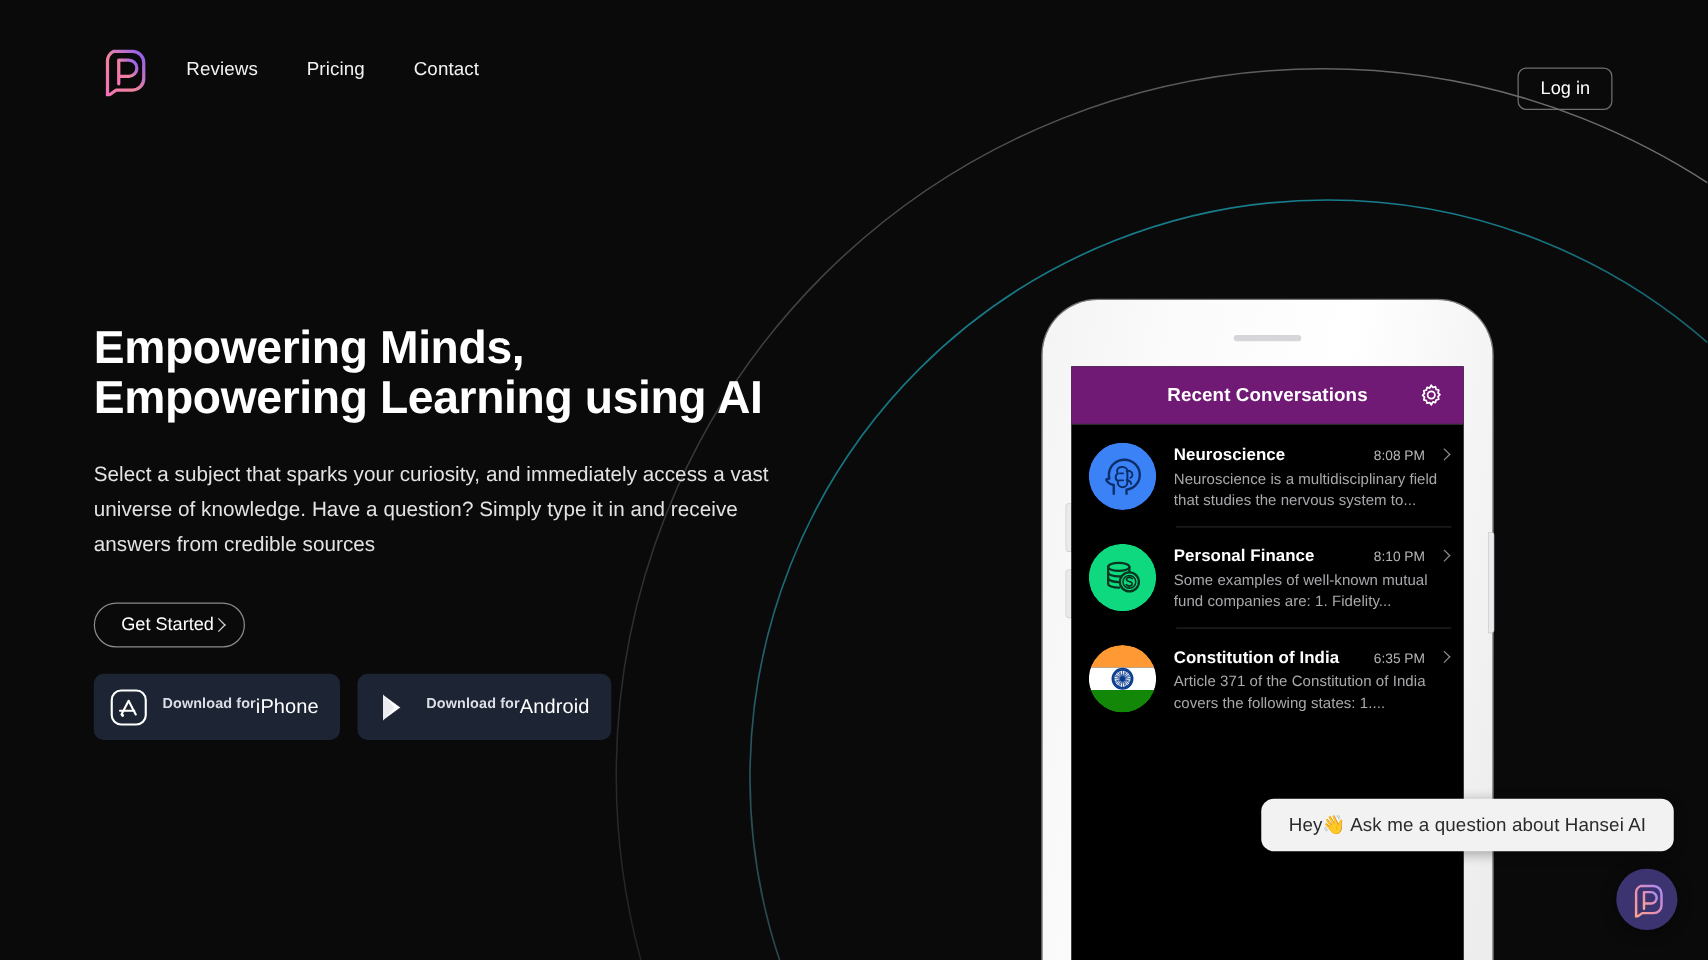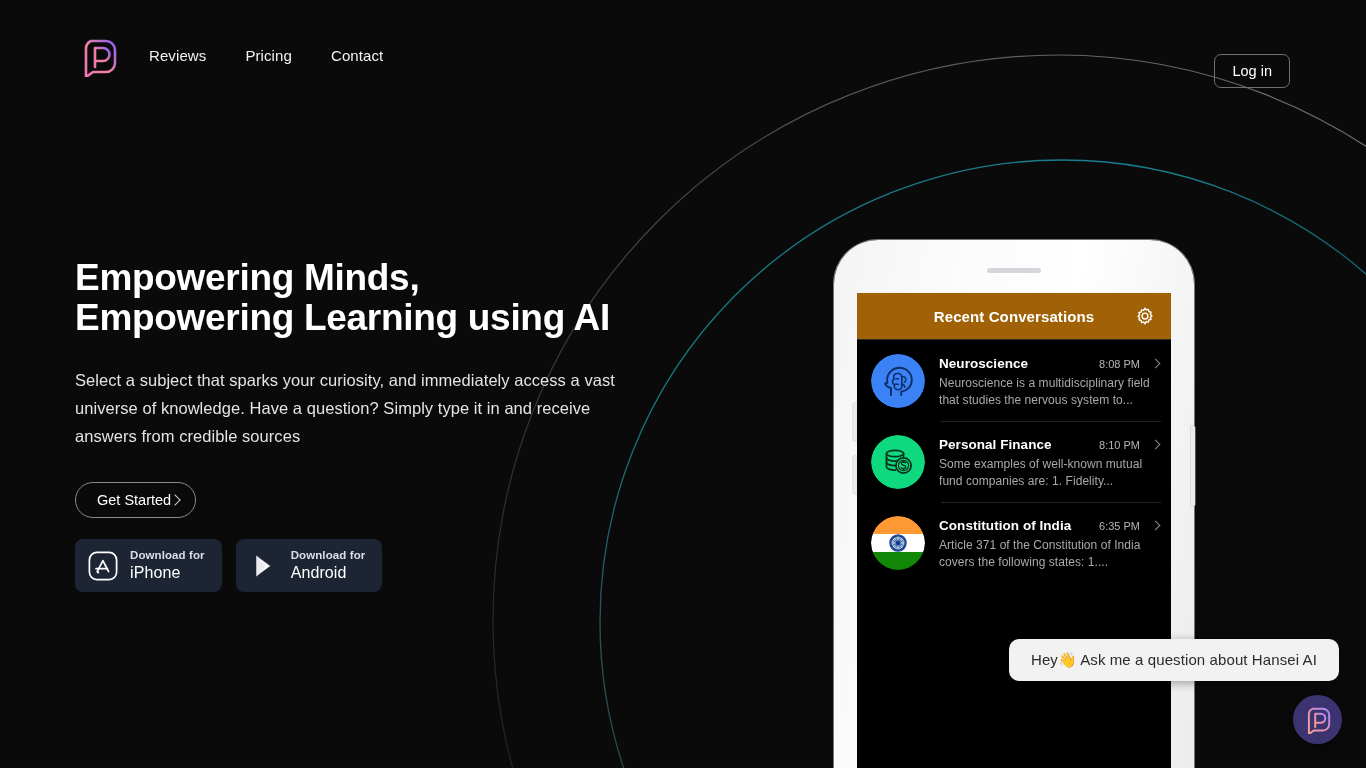--- a/index.html
+++ b/index.html
@@ -143,21 +143,21 @@
     align-items: center;
     gap: 12px;
     height: 53px;
     padding: 0 17px 0 13px;
     background: #1d2433;
     border: none;
     border-radius: 8px;
     cursor: pointer;
     text-align: left;
   }
-  .store-btn .txt { display: flex; flex-direction: column; line-height: 1; }
+  .store-btn .txt { display: flex; flex-direction: row; line-height: 1; }
   .store-btn .small {
     color: #dcdfe6;
     font-size: 11.5px;
     font-weight: 700;
     letter-spacing: .1px;
     margin-bottom: 3px;
   }
   .store-btn .big {
     color: #ffffff;
     font-size: 16px;
@@ -198,21 +198,21 @@
     position: absolute;
     left: 23px;
     top: 53px;
     width: 314px;
     height: 507px;
     background: #000000;
     overflow: hidden;
   }
   .screen-topbar {
     height: 47px;
-    background: #a16207;
+    background: #701a75;
     display: flex;
     align-items: center;
     justify-content: center;
     position: relative;
     border-bottom: 1px solid #2b2b2b;
   }
   .screen-title {
     color: #ffffff;
     font-size: 15px;
     font-weight: 700;

